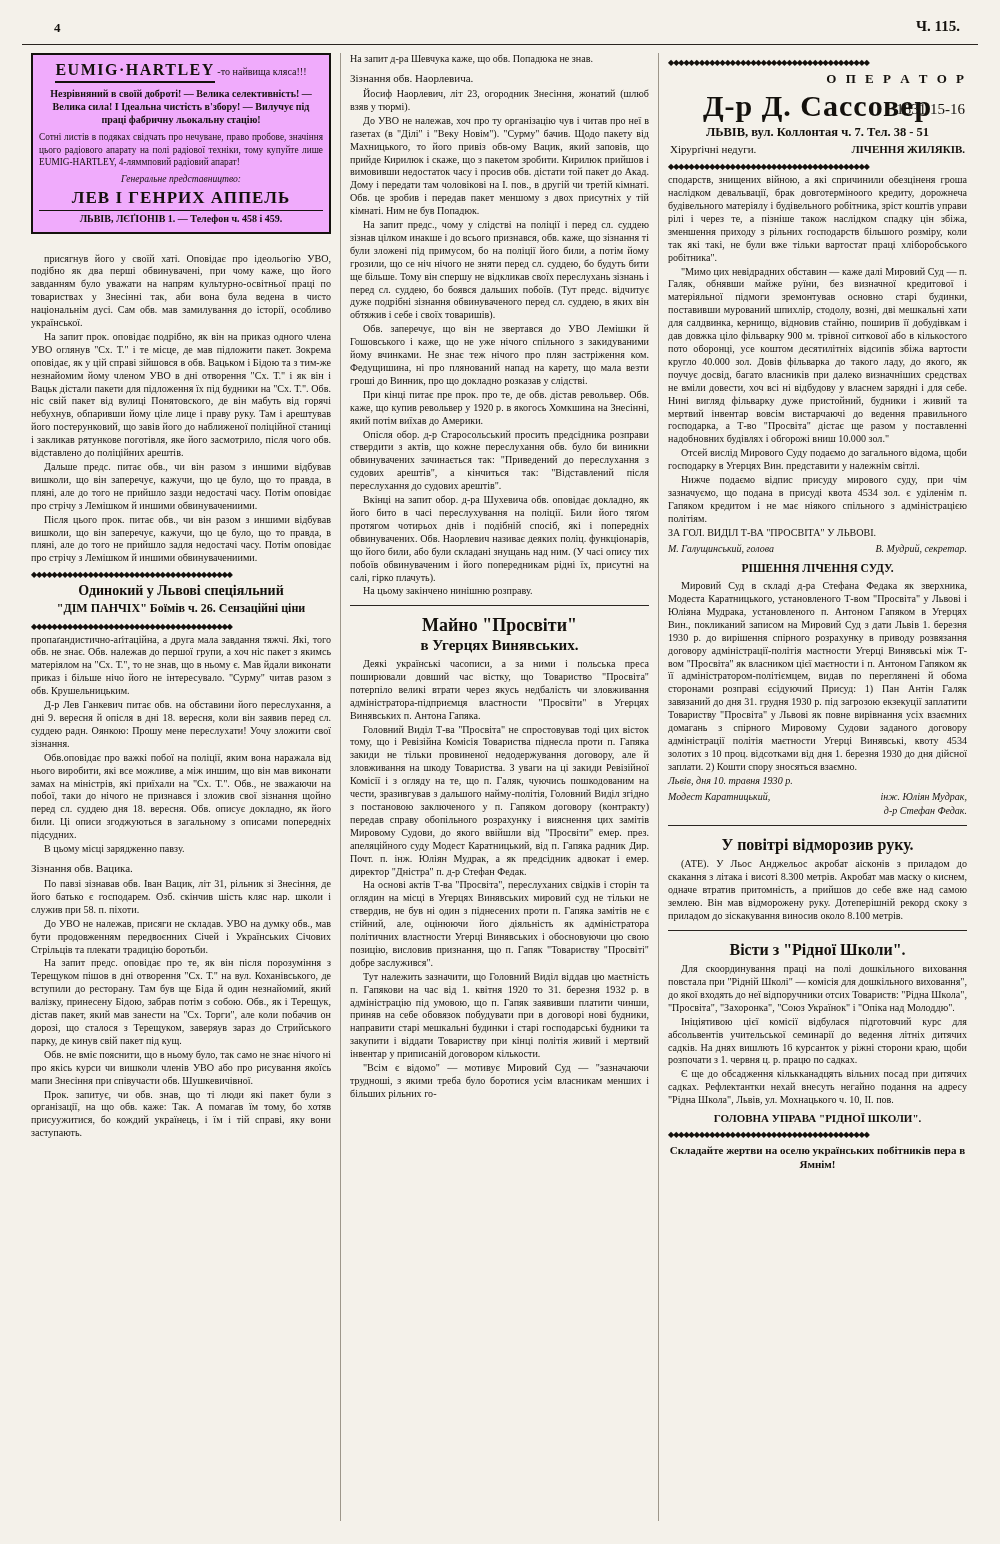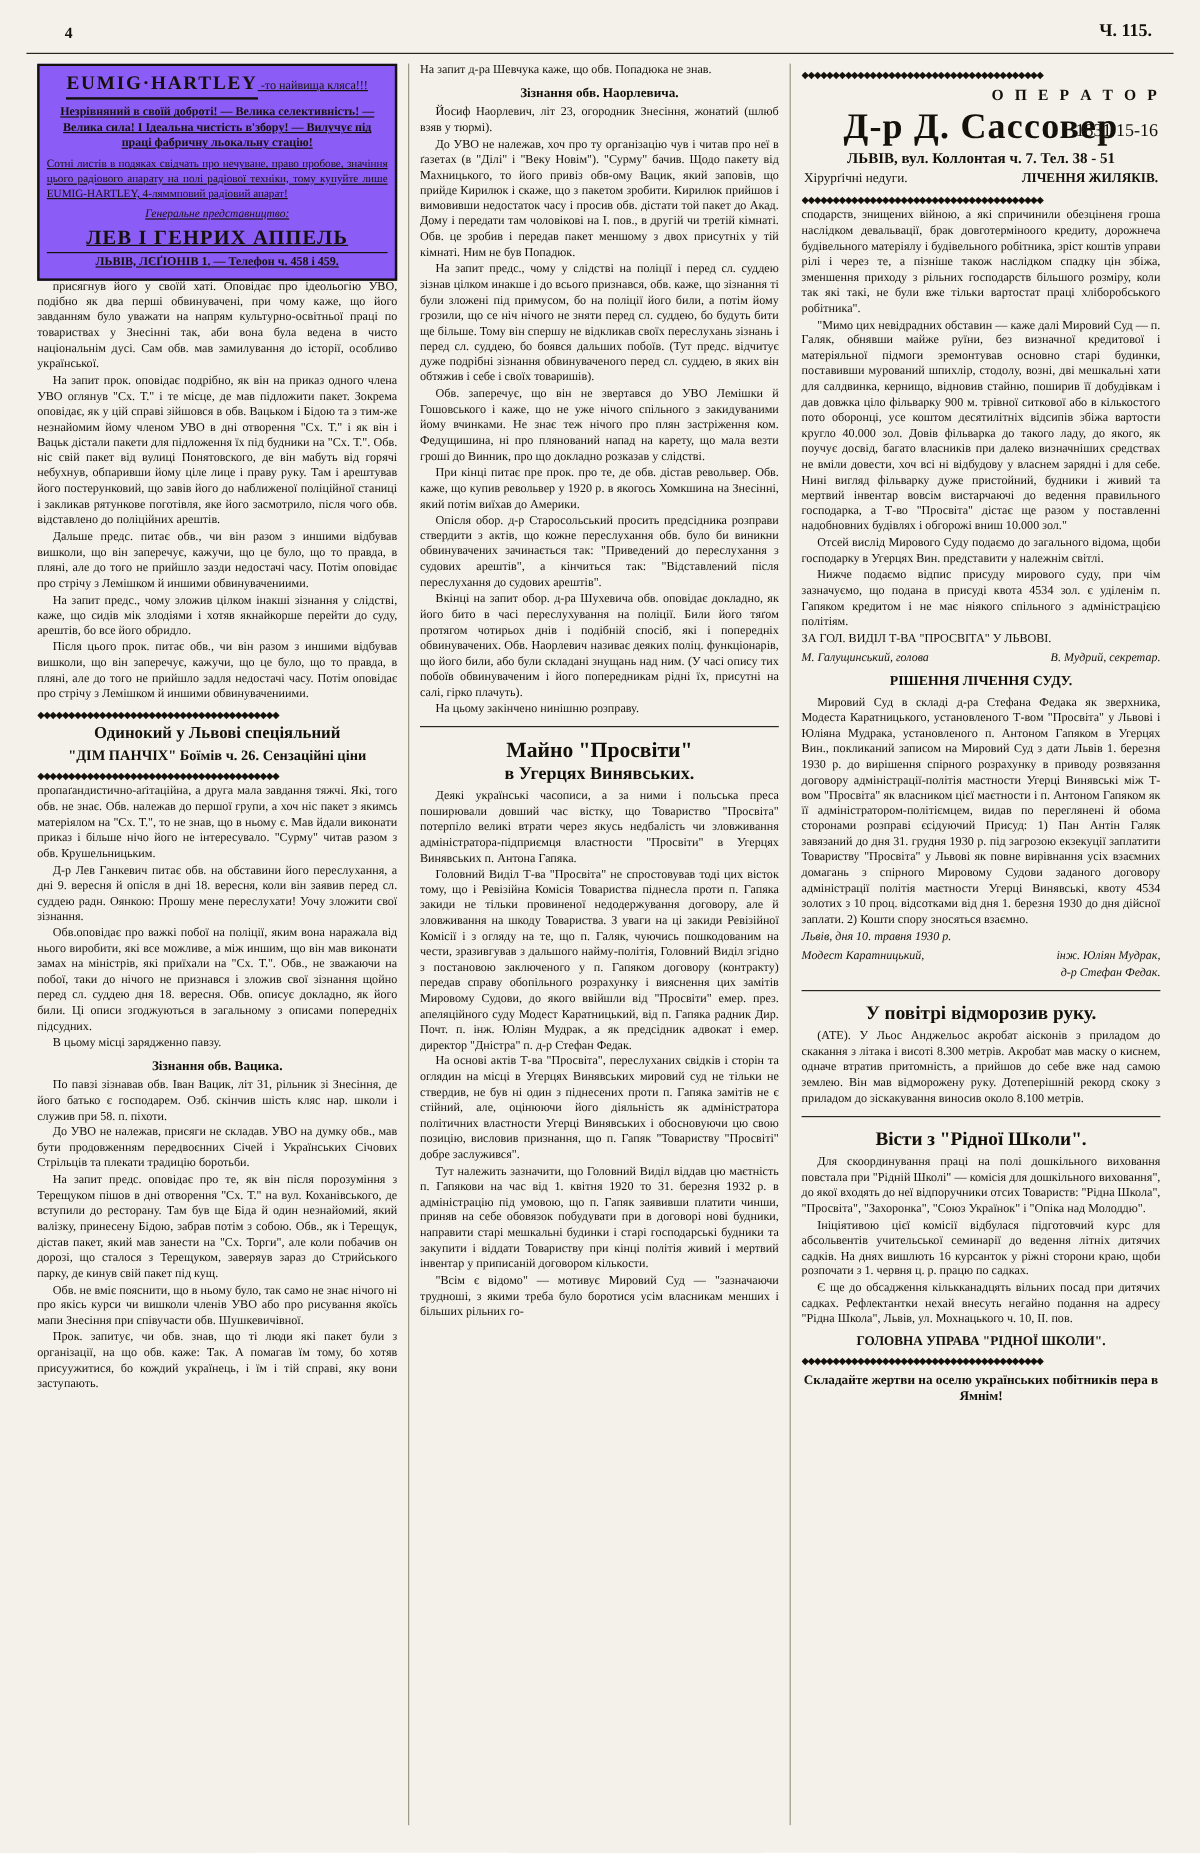--- a/index.html
+++ b/index.html
@@ -77,33 +77,31 @@
   .col + .col {
     border-left: 1px solid #9d968a;
   }
   p {
     margin: 0 0 1px 0;
     text-indent: 13px;
     hyphens: auto;
   }
   p.noind { text-indent: 0; }
   .sub-head {
-    text-align: center;
-    font-weight: bold;
+    font-weight: normal;
     font-size: 11px;
     margin: 5px 0 3px 0;
   }
   
   .ad-eumig {
     border: 2px solid #15120e;
     padding: 5px 6px 6px 6px;
-    margin-bottom: 0;
-    text-align: center;
-    background: #8b5cf6;
-    text-decoration: underline;
+    margin-bottom: 19px;
+    text-align: center;
+    background: #f0abfc;
   }
   .ad-eumig .brand {
     font-size: 16px;
     font-weight: bold;
     letter-spacing: 1.5px;
     display: inline-block;
     border-bottom: 2px solid #15120e;
     padding-bottom: 1px;
   }
   .ad-eumig .l1 {
@@ -286,21 +284,20 @@
         <div class="l1">Незрівняний в своїй доброті! — Велика селективність! — Велика сила! І Ідеальна чистість в'збору! — Вилучує під праці фабричну льокальну стацію!</div>
         <div class="l2">Сотні листів в подяках свідчать про нечуване, право пробове, значіння цього радіового апарату на полі радіової техніки, тому купуйте лише EUMIG-HARTLEY, 4-ляммповий радіовий апарат!</div>
         <div class="rep">Генеральне представництво:</div>
         <div class="firm">ЛЕВ І ГЕНРИХ АППЕЛЬ</div>
         <div class="addr">ЛЬВІВ, ЛЄҐІОНІВ 1. — Телефон ч. 458 і 459.</div>
       </div>
 
       <p>присягнув його у своїй хаті. Оповідає про ідеольогію УВО, подібно як два перші обвинувачені, при чому каже, що його завданням було уважати на напрям культурно-освітньої праці по товариствах у Знесінні так, аби вона була ведена в чисто національнім дусі. Сам обв. мав замилування до історії, особливо української.</p>
       <p>На запит прок. оповідає подрібно, як він на приказ одного члена УВО оглянув "Сх. Т." і те місце, де мав підложити пакет. Зокрема оповідає, як у цій справі зійшовся в обв. Вацьком і Бідою та з тим-же незнайомим йому членом УВО в дні отворення "Сх. Т." і як він і Вацьк дістали пакети для підложення їх під будники на "Сх. Т.". Обв. ніс свій пакет від вулиці Понятовского, де він мабуть від горячі небухнув, обпаривши йому ціле лице і праву руку. Там і арештував його постерунковий, що завів його до наближеної поліційної станиці і закликав рятункове поготівля, яке його засмотрило, після чого обв. відставлено до поліційних арештів.</p>
       <p>Дальше предс. питає обв., чи він разом з иншими відбував вишколи, що він заперечує, кажучи, що це було, що то правда, в пляні, але до того не прийшло зазди недостачі часу. Потім оповідає про стрічу з Лемішком й иншими обвинувачениими.</p>
-      <p>На запит предс., чому зложив цілком інакші зізнання у слідстві, каже, що сидів мік злодіями і хотяв якнайкорше перейти до суду, арештів, бо все його обридло.</p>
       <p>Після цього прок. питає обв., чи він разом з иншими відбував вишколи, що він заперечує, кажучи, що це було, що то правда, в пляні, але до того не прийшло задля недостачі часу. Потім оповідає про стрічу з Лемішком й иншими обвинувачениими.</p>
 
       <div class="rule-diamond">◆◆◆◆◆◆◆◆◆◆◆◆◆◆◆◆◆◆◆◆◆◆◆◆◆◆◆◆◆◆◆◆◆◆◆◆◆◆◆</div>
       <div class="ad-panchiv">
         <div class="t1">Одинокий у Львові спеціяльний</div>
         <div class="t2">"ДІМ ПАНЧІХ" Боїмів ч. 26. Сензаційні ціни</div>
       </div>
       <div class="rule-diamond">◆◆◆◆◆◆◆◆◆◆◆◆◆◆◆◆◆◆◆◆◆◆◆◆◆◆◆◆◆◆◆◆◆◆◆◆◆◆◆</div>
 
       <p class="noind">пропаґандистично-аґітаційна, а друга мала завдання тяжчі. Які, того обв. не знає. Обв. належав до першої групи, а хоч ніс пакет з якимсь матеріялом на "Сх. Т.", то не знав, що в ньому є. Мав йдали виконати приказ і більше нічо його не інтересувало. "Сурму" читав разом з обв. Крушельницьким.</p>

